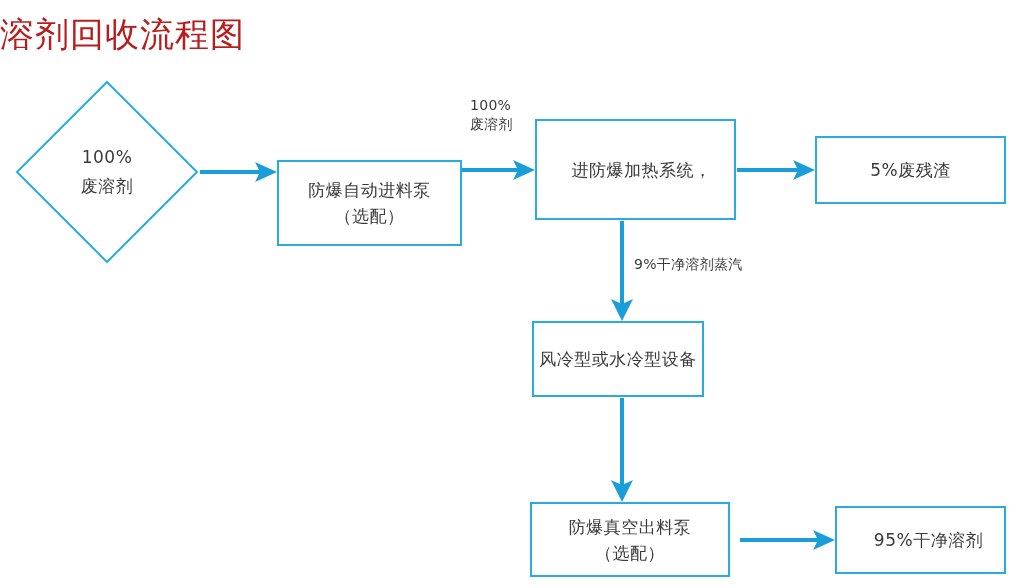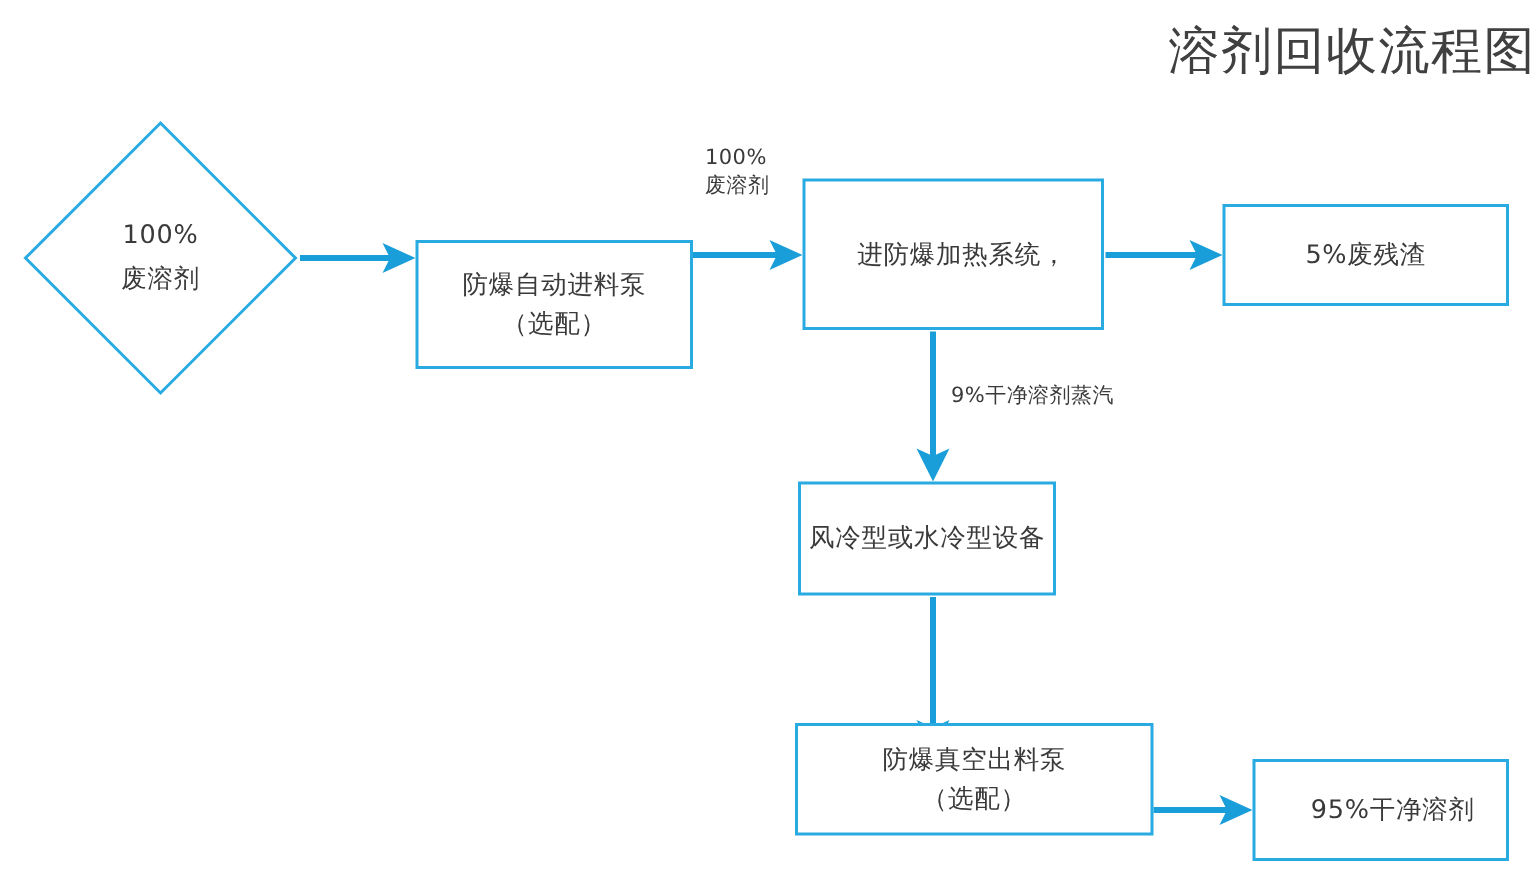--- a/index.html
+++ b/index.html
@@ -18,24 +18,24 @@
     height: 588px;
     background: #ffffff;
     overflow: hidden;
   }
   
   #diagram-title {
     position: absolute;
     left: 0;
     top: 12px;
     width: 1024px;
-    text-align: right;
+    text-align: left;
     font-size: 34px;
     line-height: 44px;
-    color: #404040;
+    color: #b91c1c;
     letter-spacing: 1px;
     white-space: nowrap;
   }
   
   .node {
     position: absolute;
     box-sizing: border-box;
     border: 2px solid #29abe2;
     background: #ffffff;
     display: flex;
@@ -75,21 +75,21 @@
     font-size: 17px;
     line-height: 29px;
     color: #3a3a3a;
     letter-spacing: 0.5px;
   }
   
   #node-feed-pump     { left: 277px; top: 124px; width: 185px; height: 86px; margin-top: 36px; }
   #node-heating       { left: 535px; top: 119px; width: 201px; height: 101px; padding-left: 12px; }
   #node-residue       { left: 815px; top: 136px; width: 191px; height: 68px; }
   #node-condenser     { left: 532px; top: 321px; width: 172px; height: 76px; justify-content: center; }
-  #node-vacuum-pump   { left: 530px; top: 482px; width: 239px; height: 75px; }
+  #node-vacuum-pump   { left: 530px; top: 502px; width: 200px; height: 75px; }
   #node-clean-solvent { left: 835px; top: 506px; width: 171px; height: 68px; padding-left: 16px; }
 
   
   #arrow-layer {
     position: absolute;
     left: 0; top: 0;
     width: 1024px; height: 588px;
     pointer-events: none;
   }
   

